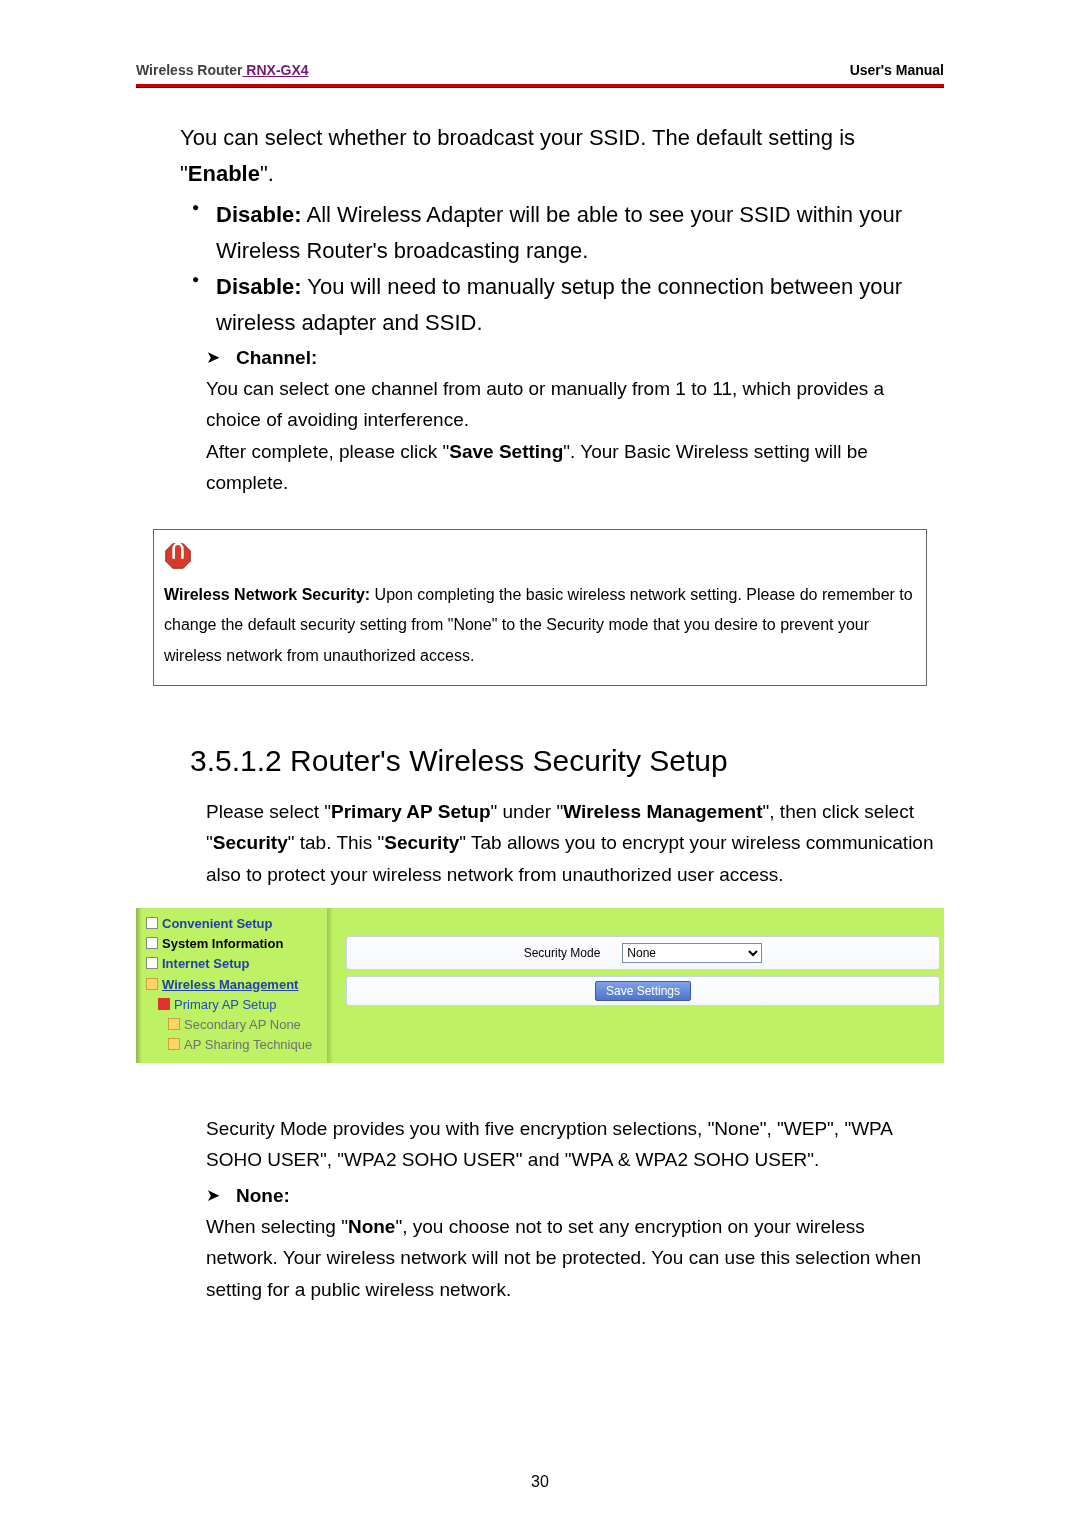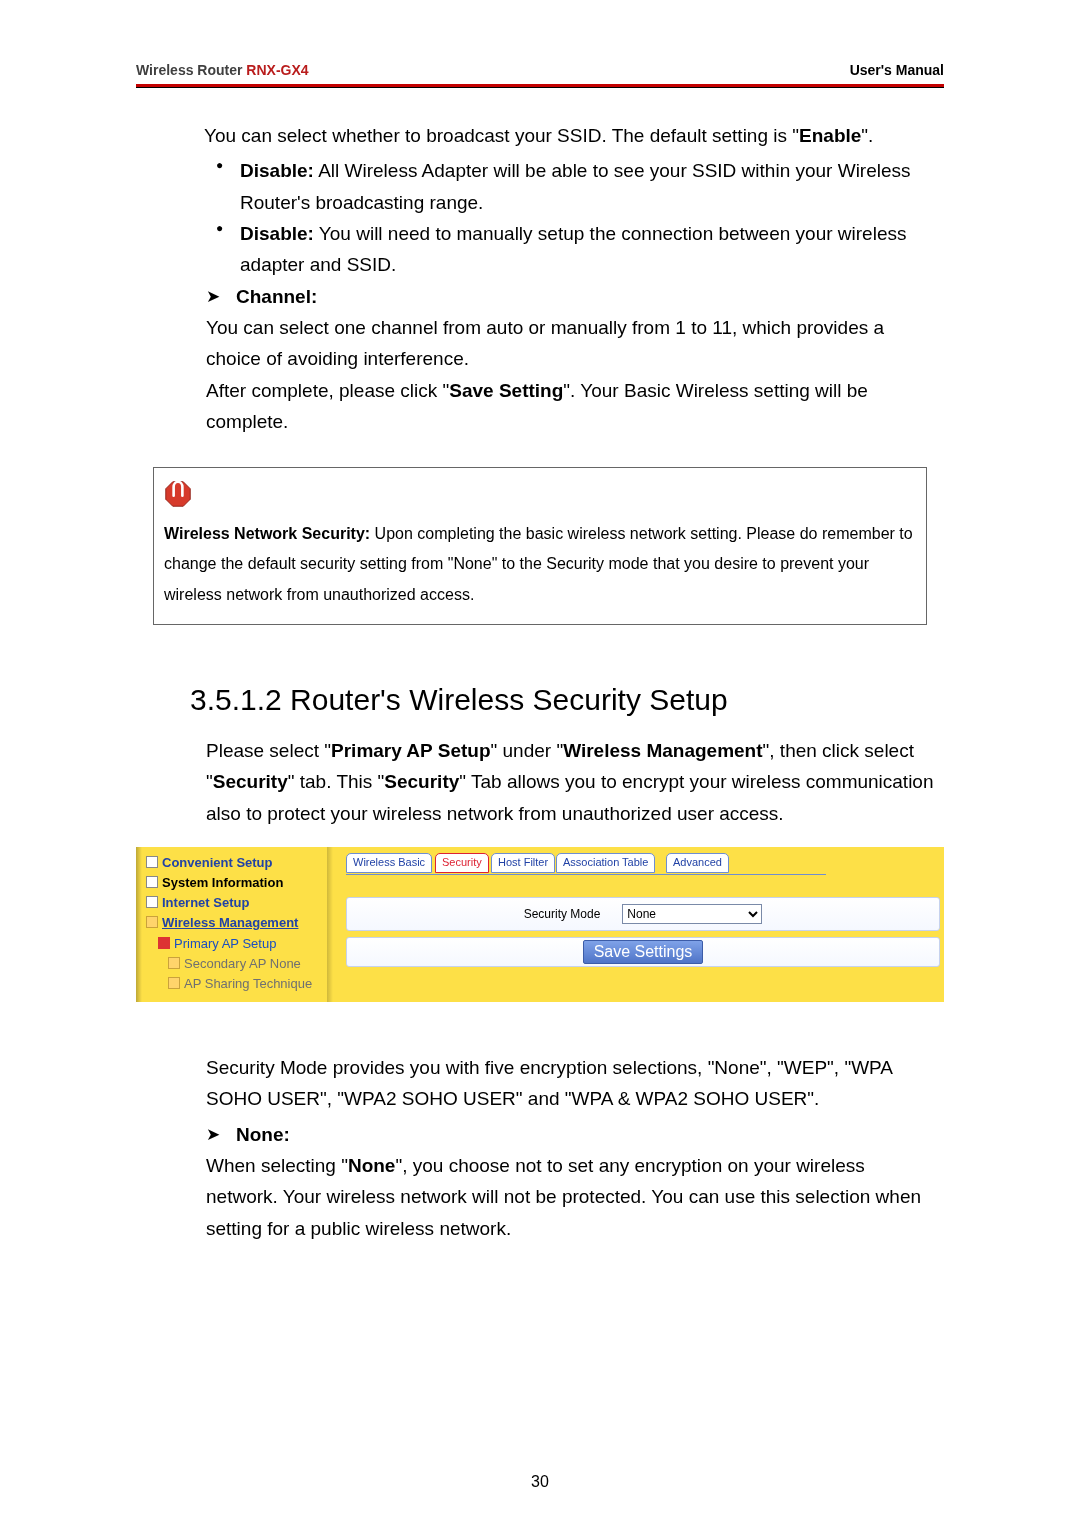--- a/index.html
+++ b/index.html
@@ -19,33 +19,33 @@
     width: 808px;
   }
   .hdr {
     display: flex;
     justify-content: space-between;
     font-size: 14px;
     font-weight: bold;
     padding-bottom: 4px;
   }
   .hdr .product { color: #404040; }
-  .hdr .model { color: #b91c1c; }
+  .hdr .model { color: #701a75; text-decoration: underline; }
   .hdr-rule {
     height: 4px;
     background: #000;
     border-top: 3px solid #c40000;
     margin-top: 2px;
     margin-bottom: 32px;
   }
 
   .body-text {
-    font-size: 19px;
-    line-height: 1.65;
-    margin-left: 68px;
+    font-size: 22px;
+    line-height: 1.65;
+    margin-left: 44px;
     margin-right: 10px;
   }
   .body-text p { margin: 0 0 4px 0; }
 
   ul.bullets {
     list-style: none;
     margin: 0;
     padding: 0;
   }
   ul.bullets > li {
@@ -113,21 +113,21 @@
     font-size: 19px;
     line-height: 1.65;
   }
 
   
   .ui-shot {
     margin: 18px 0 0 0;
     width: 808px;
     height: 155px;
     position: relative;
-    background: #fde047;
+    background: #bef264;
   }
   .ui-shot .shadow-bar {
     position: absolute; left: 0; top: 0; width: 6px; height: 100%;
     background: linear-gradient(to right, rgba(0,0,0,0.25), rgba(0,0,0,0));
   }
   .ui-nav {
     position: absolute;
     left: 10px; top: 6px;
     width: 175px;
     font-family: "Trebuchet MS", Verdana, sans-serif;
@@ -210,21 +210,21 @@
     margin-top: 6px;
     border: 1px solid #c6d2ee;
     border-radius: 3px;
     background: linear-gradient(#fff,#f5f8ff);
     height: 30px;
     display: flex;
     align-items: center;
     justify-content: center;
   }
   .btn-row button {
-    font-size: 16px;
+    font-size: 12px;
     background: linear-gradient(#7fa2e8,#4f74c7);
     color: #fff;
     border: 1px solid #3c5ca8;
     border-radius: 2px;
     padding: 2px 10px;
     cursor: pointer;
   }
 
   .para3 {
     margin: 50px 10px 0 70px;
@@ -304,27 +304,20 @@
       <div class="nav-row"><span class="ic"></span><span class="blue">Internet Setup</span></div>
       <div class="nav-row"><span class="ic ic-folder"></span><span class="blueu">Wireless Management</span></div>
       <div class="nav-row indent1"><span class="ic ic-red"></span><span class="navpl">Primary AP Setup</span></div>
       <div class="nav-row indent2"><span class="ic ic-folder"></span><span class="grey">Secondary AP None</span></div>
       <div class="nav-row indent2"><span class="ic ic-folder"></span><span class="grey">AP Sharing Technique</span></div>
     </div>
 
     <div class="ui-vsep"></div>
 
     <div class="ui-main">
-      <div class="tabstrip">
-        <div class="tab" style="left:0px;">Wireless Basic</div>
-        <div class="tab active" style="left:89px;">Security</div>
-        <div class="tab" style="left:145px;">Host Filter</div>
-        <div class="tab" style="left:210px;">Association Table</div>
-        <div class="tab" style="left:320px;">Advanced</div>
-      </div>
 
       <div class="form-card">
         <span>Security Mode</span>
         <select>
           <option>None</option>
         </select>
       </div>
       <div class="btn-row">
         <button>Save Settings</button>
       </div>

